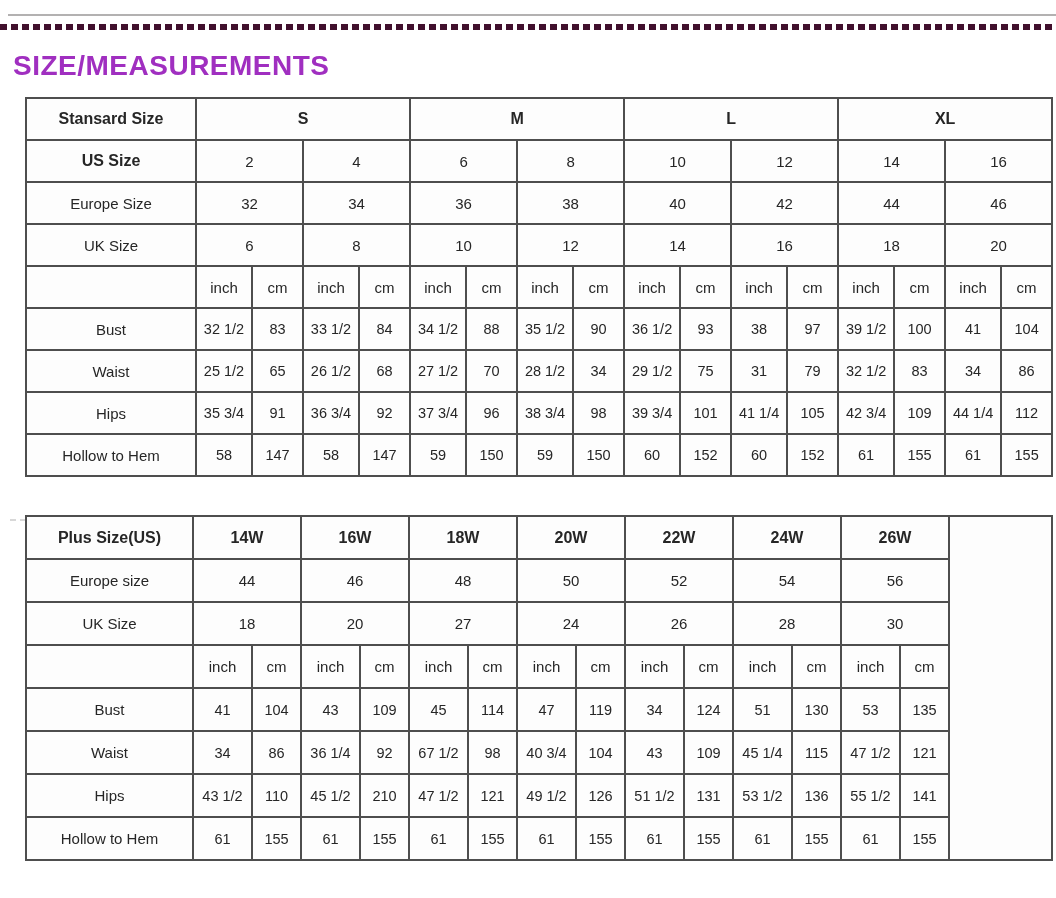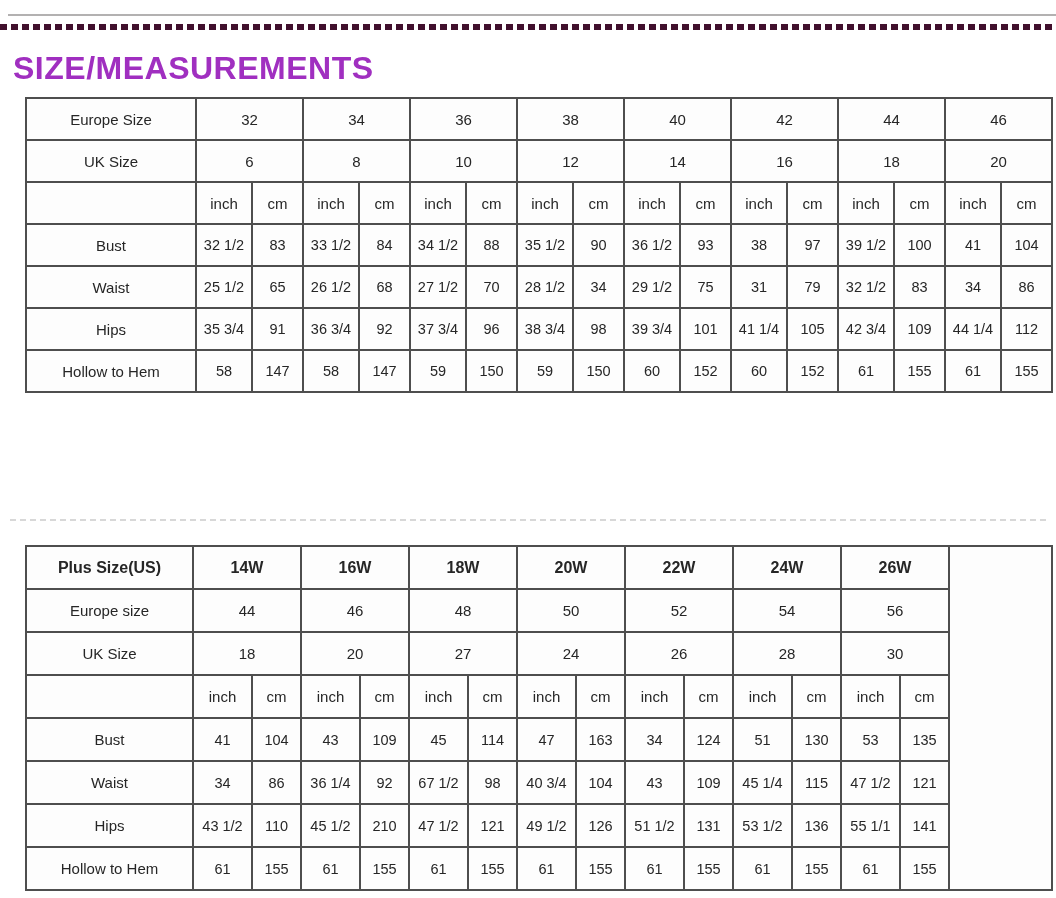--- a/index.html
+++ b/index.html
@@ -28,36 +28,36 @@
     background: repeating-linear-gradient(
       to right,
       #41102d 0px, #41102d 7px,
       rgba(0,0,0,0) 7px, rgba(0,0,0,0) 11px
     );
   }
   .page-title {
     position: absolute;
     left: 13px;
     top: 50px;
-    font-size: 32px;
+    font-size: 28px;
     font-weight: bold;
     letter-spacing: 0.5px;
     color: #a02fc0;
     text-align: right;
   }
   table.size-table {
     position: absolute;
     left: 25px;
     border-collapse: collapse;
     table-layout: fixed;
     width: 1026px;
     background: #fdfdfd;
   }
   #table1 { top: 97px; }
-  #table2 { top: 545px; }
+  #table2 { top: 515px; }
   table.size-table td {
     border: 2px solid #4e4e4e;
     text-align: center;
     vertical-align: middle;
     font-size: 15px;
     color: #262626;
     padding: 0;
     white-space: nowrap;
     overflow: hidden;
   }
@@ -95,20 +95,38 @@
         <col style="width: 56px;">
         <col style="width: 51px;">
         <col style="width: 56px;">
         <col style="width: 51px;">
         <col style="width: 56px;">
         <col style="width: 51px;">
         <col style="width: 56px;">
         <col style="width: 51px;">
       </colgroup>
       <tbody>
+        <tr>
+          <td class="bold">Stansard Size</td>
+          <td colspan="4" class="bold">S</td>
+          <td colspan="4" class="bold">M</td>
+          <td colspan="4" class="bold">L</td>
+          <td colspan="4" class="bold">XL</td>
+        </tr>
+        <tr>
+          <td class="bold">US Size</td>
+          <td colspan="2">2</td>
+          <td colspan="2">4</td>
+          <td colspan="2">6</td>
+          <td colspan="2">8</td>
+          <td colspan="2">10</td>
+          <td colspan="2">12</td>
+          <td colspan="2">14</td>
+          <td colspan="2">16</td>
+        </tr>
         <tr>
           <td>Europe Size</td>
           <td colspan="2">32</td>
           <td colspan="2">34</td>
           <td colspan="2">36</td>
           <td colspan="2">38</td>
           <td colspan="2">40</td>
           <td colspan="2">42</td>
           <td colspan="2">44</td>
           <td colspan="2">46</td>
@@ -294,21 +312,21 @@
         </tr>
         <tr>
           <td>Bust</td>
           <td class="val">41</td>
           <td class="val">104</td>
           <td class="val">43</td>
           <td class="val">109</td>
           <td class="val">45</td>
           <td class="val">114</td>
           <td class="val">47</td>
-          <td class="val">163</td>
+          <td class="val">119</td>
           <td class="val">34</td>
           <td class="val">124</td>
           <td class="val">51</td>
           <td class="val">130</td>
           <td class="val">53</td>
           <td class="val">135</td>
         </tr>
         <tr>
           <td>Waist</td>
           <td class="val">34</td>
@@ -333,21 +351,21 @@
           <td class="val">45 1/2</td>
           <td class="val">210</td>
           <td class="val">47 1/2</td>
           <td class="val">121</td>
           <td class="val">49 1/2</td>
           <td class="val">126</td>
           <td class="val">51 1/2</td>
           <td class="val">131</td>
           <td class="val">53 1/2</td>
           <td class="val">136</td>
-          <td class="val">55 1/1</td>
+          <td class="val">55 1/2</td>
           <td class="val">141</td>
         </tr>
         <tr>
           <td>Hollow to Hem</td>
           <td class="val">61</td>
           <td class="val">155</td>
           <td class="val">61</td>
           <td class="val">155</td>
           <td class="val">61</td>
           <td class="val">155</td>

